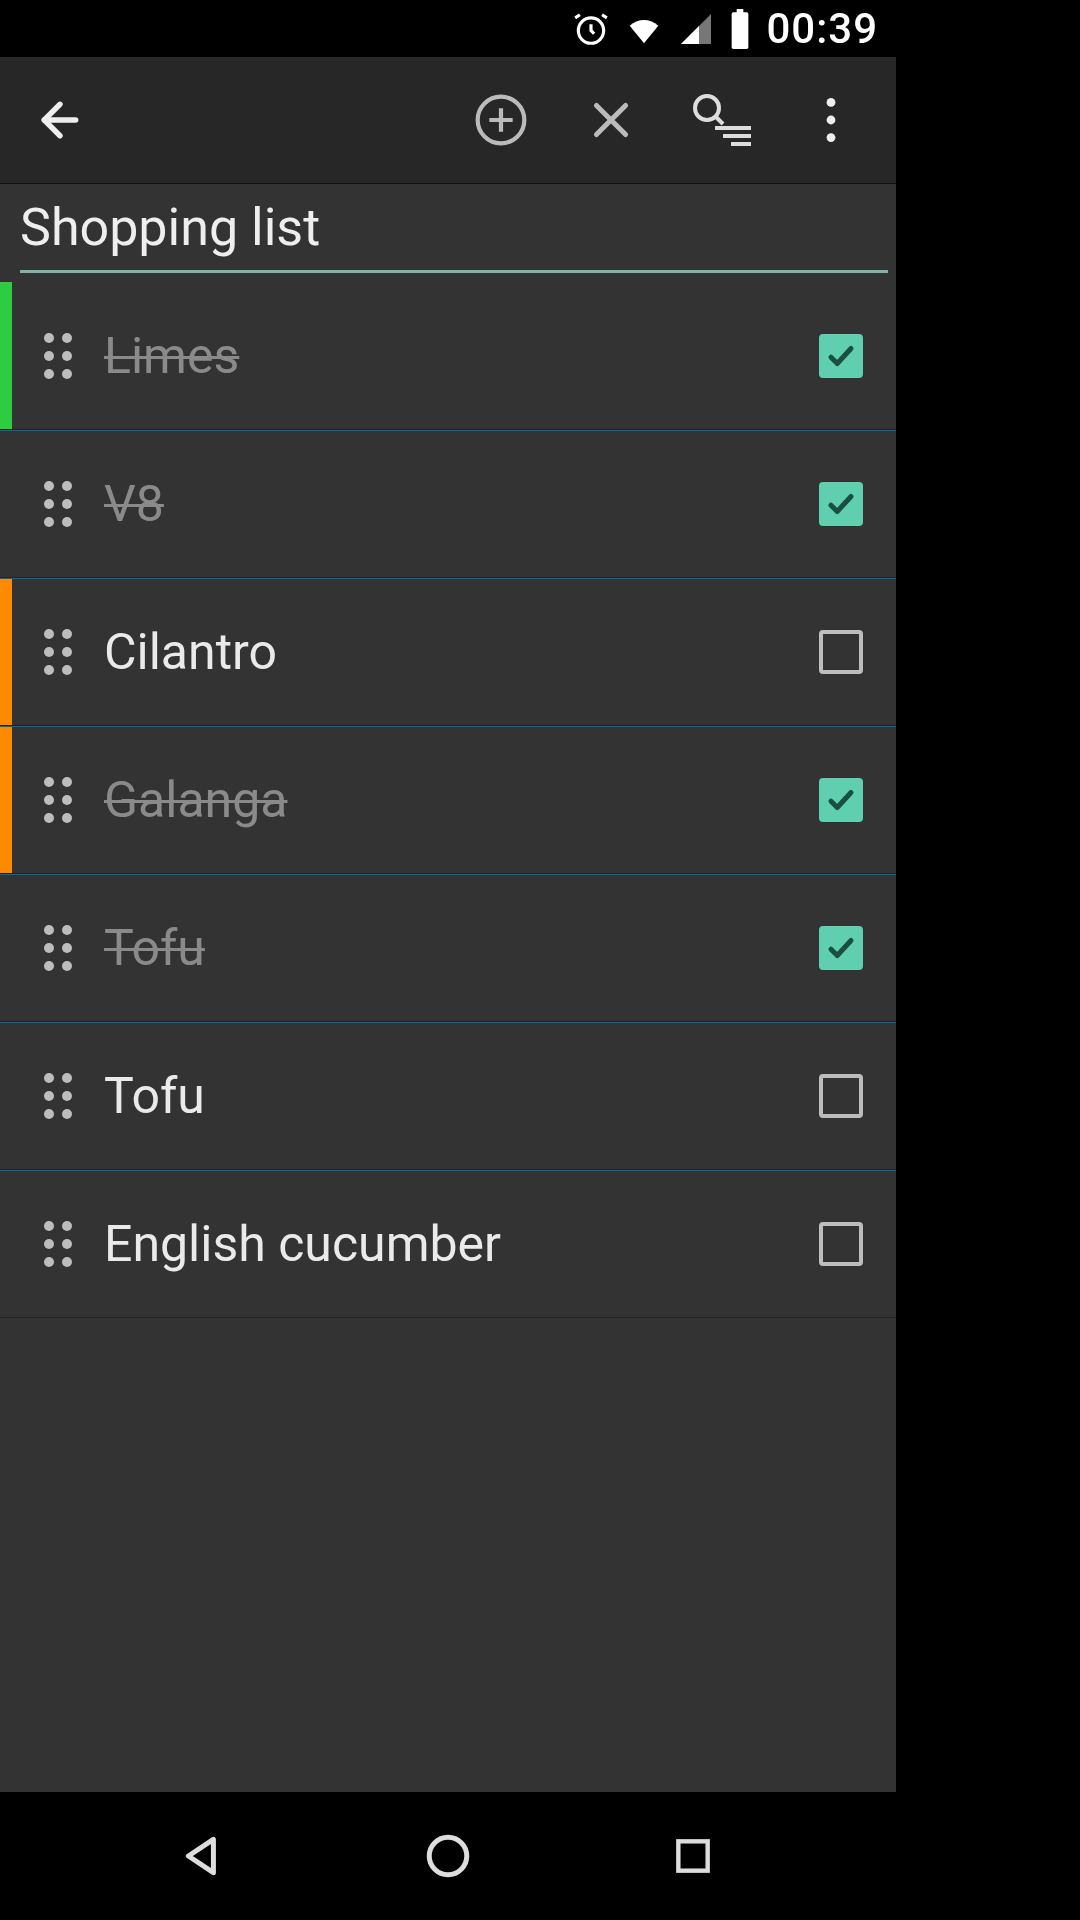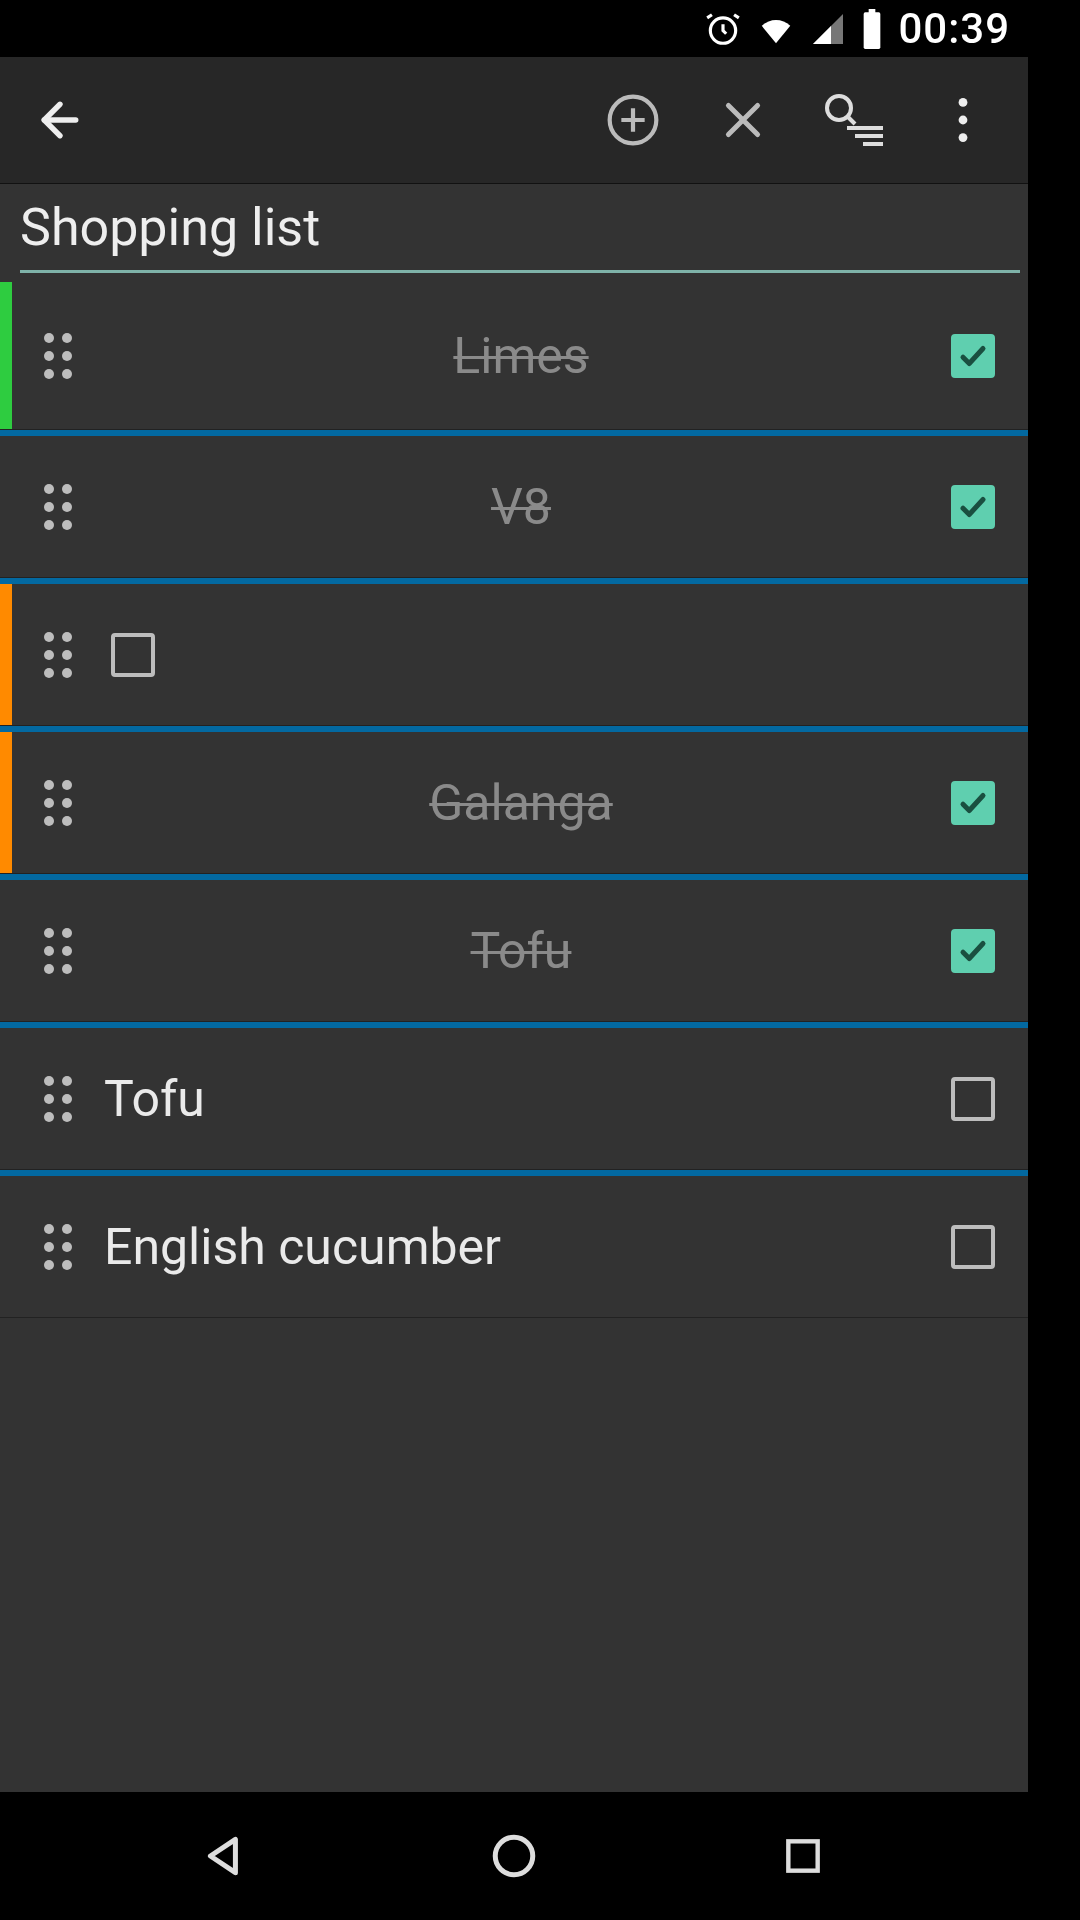--- a/index.html
+++ b/index.html
@@ -1,45 +1,45 @@
 <!DOCTYPE html>
 <html><head>
 <meta charset="utf-8">
 <style>
   * { margin: 0; padding: 0; box-sizing: border-box; }
   html, body { width: 1080px; height: 1920px; background: #000; font-family: Roboto, Arial, sans-serif; overflow: hidden; }
-  .screen { width: 1028px; height: 1920px; display: flex; flex-direction: column; background: #000; }
+  .screen { width: 896px; height: 1920px; display: flex; flex-direction: column; background: #000; }
 
   
   .status-bar { height: 57px; background: #000; display: flex; align-items: center; justify-content: flex-end; padding: 0 18px; gap: 14px; }
   .status-bar .clock { color: #fff; font-size: 42px; font-weight: 500; letter-spacing: 1px; }
   .status-bar svg { display: block; }
 
   
   .action-bar { height: 127px; background: #272727; display: flex; align-items: center; padding: 0 10px; border-bottom: 1px solid #111; }
   .action-bar .back { width: 100px; height: 100px; display: flex; align-items: center; justify-content: center; }
   .action-bar .spacer { flex: 1; }
   .action-bar .act { width: 110px; height: 100px; display: flex; align-items: center; justify-content: center; }
 
   
   .title-row { height: 98px; background: #333333; padding: 4px 8px 0 20px; display: flex; flex-direction: column; justify-content: center; }
   .title-row .title { color: #eee; font-size: 52px; font-weight: 400; }
   .title-row .underline { height: 3px; background: #7fb3a9; margin-top: 12px; }
 
   
   .list { flex: 1; background: #333333; overflow: hidden; }
-  .item { position: relative; height: 148px; border-top: 6px solid #0369a1; border-bottom: 1px solid #222; display: flex; align-items: center; padding: 0 20px 0 0; }
+  .item { position: relative; height: 148px; border-top: 1px solid #0369a1; border-bottom: 1px solid #222; display: flex; align-items: center; padding: 0 20px 0 0; }
   .item:first-child { border-top: none; }
   .item .stripe { width: 12px; height: 100%; }
   .item .stripe.green { background: #2ecc40; }
   .item .stripe.orange { background: #ff8a00; }
   .item .stripe.none { background: transparent; }
   .item .handle { width: 80px; display: flex; align-items: center; justify-content: center; margin-left: 6px; }
   .item .label { flex: 1; color: #eaeaea; font-size: 50px; font-weight: 400; padding-left: 6px; }
-  .item.done .label { color: #8a8a8a; text-decoration: line-through; text-decoration-thickness: 3px; text-align: center; }
+  .item.done .label { color: #8a8a8a; text-decoration: line-through; text-decoration-thickness: 3px; }
   .item .check { width: 70px; height: 48px; display: flex; align-items: center; justify-content: center; }
   .checkbox { width: 44px; height: 44px; border: 4px solid #bdbdbd; border-radius: 4px; }
   .checkbox.checked { background: #5fcfaf; border-color: #5fcfaf; display: flex; align-items: center; justify-content: center; }
 
   
   .nav-bar { height: 128px; background: #000; display: flex; align-items: center; justify-content: space-around; padding: 0 80px; }
   .nav-bar .nbtn { width: 120px; height: 80px; display: flex; align-items: center; justify-content: center; }
 
   
   .dots { display: grid; grid-template-columns: repeat(2, 10px); grid-template-rows: repeat(3, 10px); gap: 8px 8px; }
@@ -166,20 +166,21 @@
         <div class="handle">
           <div class="dots">
             <span></span>
             <span></span>
             <span></span>
             <span></span>
             <span></span>
             <span></span>
           </div>
         </div>
+        <div class="label">Cilantro</div>
         <div class="check">
           <div class="checkbox"></div>
         </div>
       </div>
       <div class="item done">
         <div class="stripe orange"></div>
         <div class="handle">
           <div class="dots">
             <span></span>
             <span></span>

